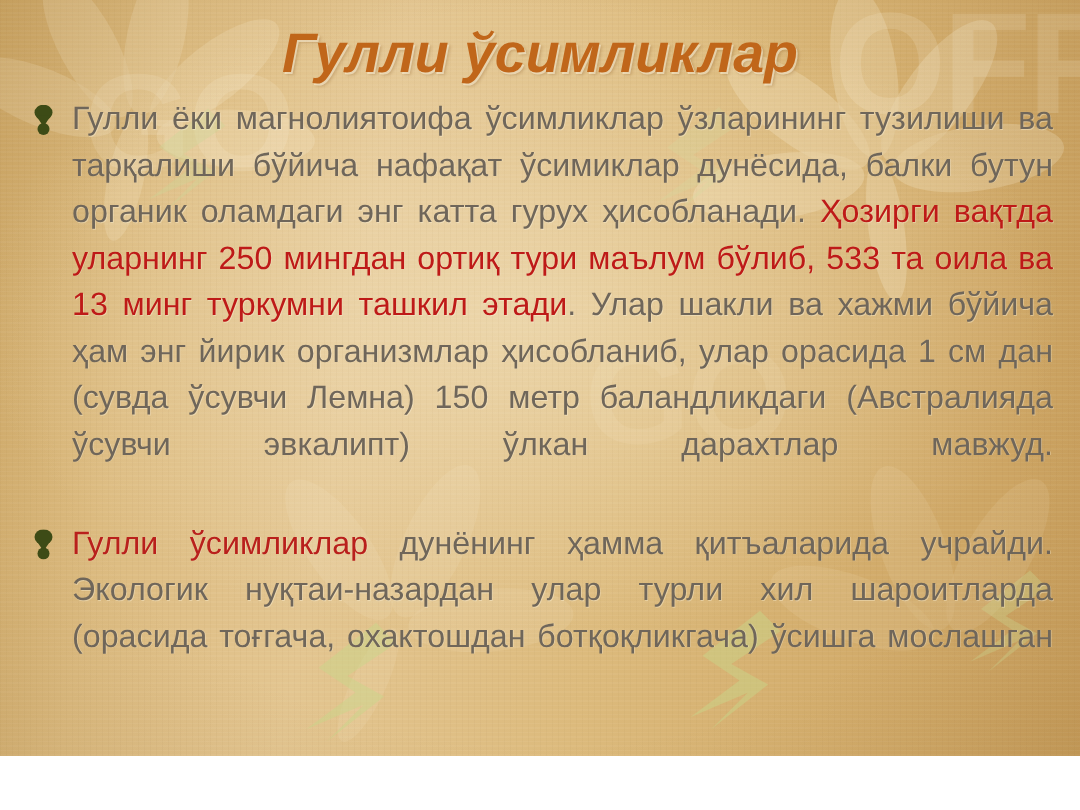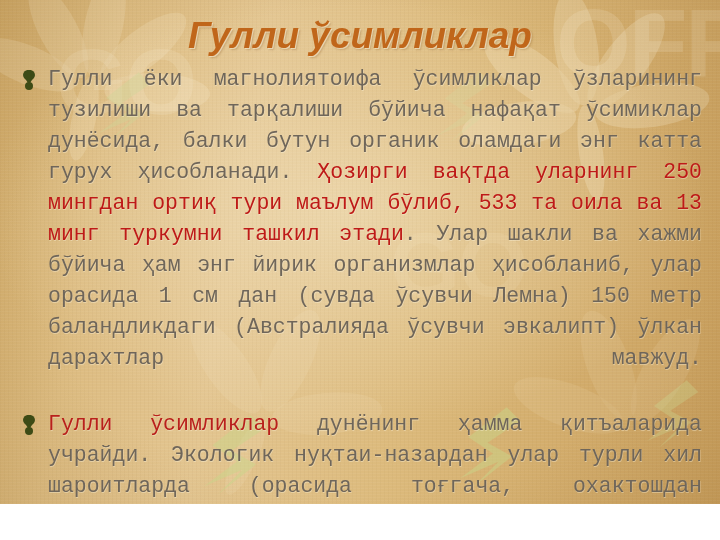--- a/index.html
+++ b/index.html
@@ -96,21 +96,21 @@
     top: 64px;
     left: 18px;
     width: 684px;
     z-index: 5;
   }
 
   .para {
     position: relative;
     padding-left: 30px;
     margin: 0 0 4px 0;
-    font-family: Liberation Mono, monospace;
+    font-family: Liberation Sans, sans-serif;
     font-size: 21.5px;
     line-height: 31px;
     color: #6f665a;
     text-align: justify;
     text-justify: inter-word;
     text-shadow: 0.5px 0.5px 0 rgba(255,248,228,0.35);
   }
   .para .bullet {
     position: absolute;
     left: 4px;

